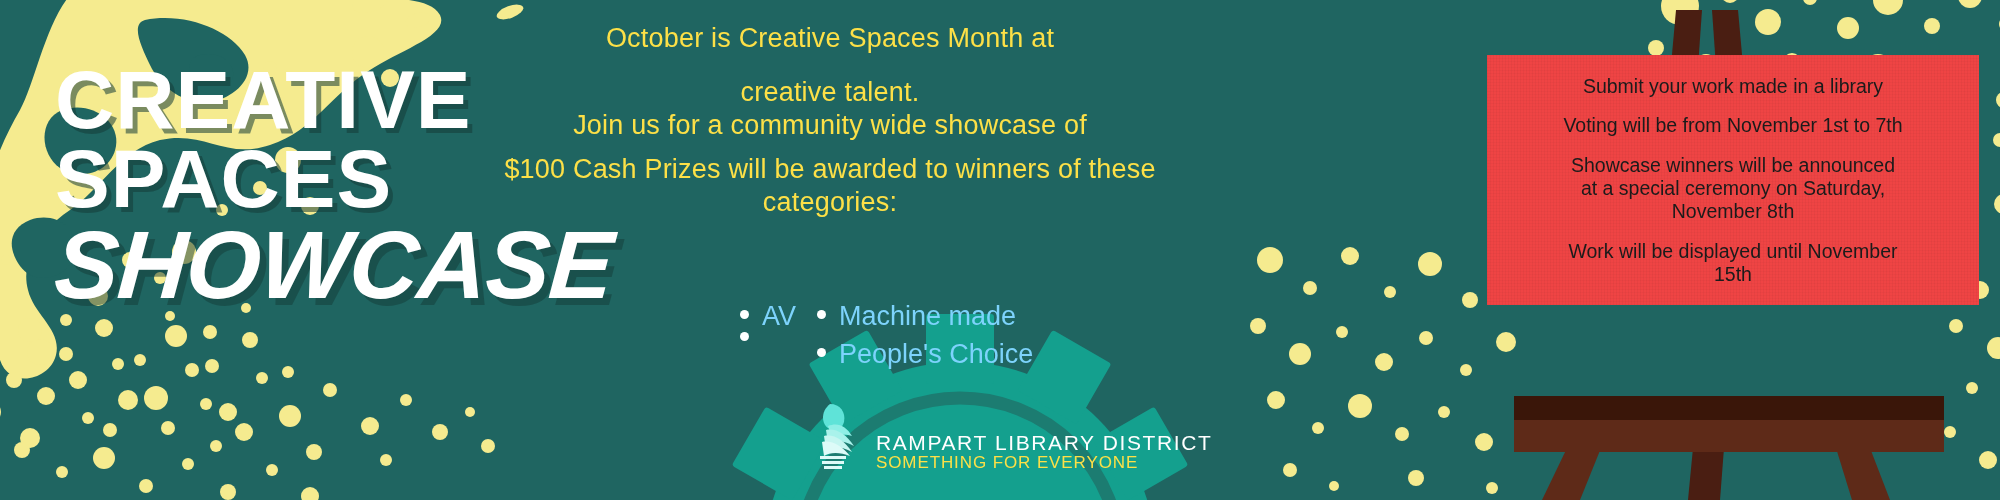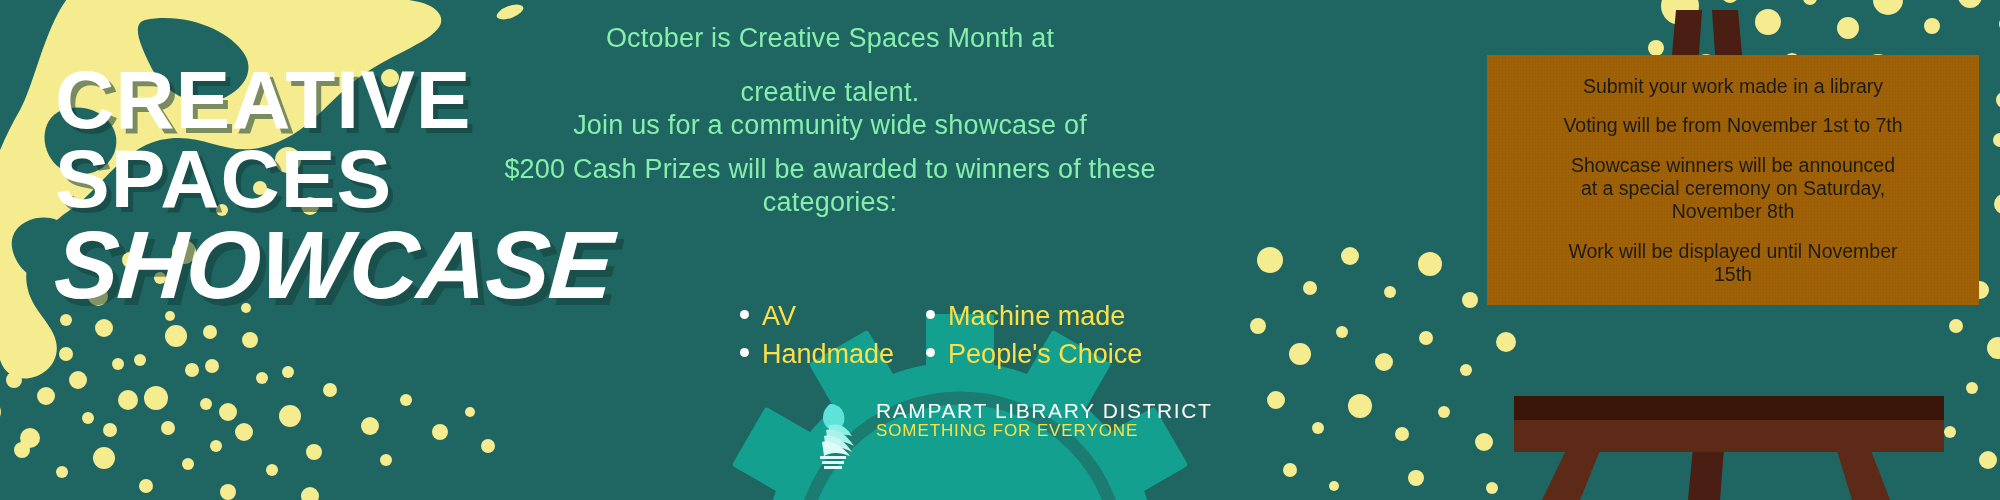--- a/index.html
+++ b/index.html
@@ -48,39 +48,39 @@
     transform:skewX(-4deg);
     text-shadow:7px 7px 0 rgba(20,60,56,0.5);
   }
 
   
   #center-copy {
     position:absolute;
     left:490px; top:22px;
     width:680px;
     text-align:center;
-    color:#86efac;
+    color:#fde047;
   }
   .copy-para {
     font-size:27px;
     line-height:1.2;
     font-weight:400;
     letter-spacing:0.2px;
   }
   .copy-gap { height:22px; }
   #copy-prizes { font-size:27px; line-height:1.2; }
 
   
   #categories {
     position:absolute;
     left:740px; top:300px;
     width:600px;
     display:flex;
-    gap:32px;
-    color:#fde047;
+    gap:21px;
+    color:#7dd3fc;
     z-index:6;
   }
   .cat-col { display:flex; flex-direction:column; gap:4px; }
   .cat-item {
     display:flex; align-items:baseline; gap:13px;
     font-size:27px; line-height:1.25; white-space:nowrap;
   }
   .cat-dot {
     width:9px; height:9px; border-radius:50%;
     background:#ffffff; flex:0 0 auto;
@@ -90,38 +90,38 @@
   
   #gear-wrap {
     position:absolute;
     left:700px; top:288px;
     width:520px; height:420px;
     z-index:2;
   }
   #logo-wrap {
     position:absolute;
     left:810px; top:400px;
-    display:flex; align-items:flex-start; gap:12px;
+    display:flex; align-items:flex-end; gap:12px;
     z-index:7;
   }
   #logo-text { display:flex; flex-direction:column; line-height:1.05; }
   #logo-line-1 {
     color:#ffffff; font-size:21px; letter-spacing:1.6px; font-weight:400;
   }
   #logo-line-2 {
     color:#fde047; font-size:17px; letter-spacing:0.9px; font-weight:400;
   }
 
   
   #easel { position:absolute; left:1480px; top:0; width:520px; height:500px; z-index:4; }
   #sign {
     position:absolute;
     left:1487px; top:55px;
     width:492px; height:250px;
-    background:#a16207;
+    background:#ef4444;
     z-index:5;
     display:flex; flex-direction:column; justify-content:center;
     align-items:center;
     padding:10px 14px;
     text-align:center;
     color:#1b1b1b;
   }
   .sign-para { font-size:19.5px; line-height:1.17; }
   .sign-gap { height:17px; }
 
@@ -331,33 +331,32 @@
       <circle cx="0" cy="0" r="160" fill="none" stroke="#1C7C71" stroke-width="13"></circle>
     </g>
   </svg>
 
   <div id="center-copy">
     <div class="copy-para">October is Creative Spaces Month at</div>
     <div class="copy-gap"></div>
     <div class="copy-para">creative talent.</div>
     <div class="copy-para">Join us for a community wide showcase of</div>
     <div class="copy-gap" style="height:12px"></div>
-    <div class="copy-para" id="copy-prizes">$200 Cash Prizes will be awarded to winners of these</div>
+    <div class="copy-para" id="copy-prizes">$100 Cash Prizes will be awarded to winners of these</div>
     <div class="copy-para">categories:</div>
   </div>
 
   <div id="categories">
     <div class="cat-col">
       <div class="cat-item">
         <span class="cat-dot"></span>
         <span>AV</span>
       </div>
       <div class="cat-item">
         <span class="cat-dot"></span>
-        <span>Handmade</span>
       </div>
     </div>
     <div class="cat-col">
       <div class="cat-item">
         <span class="cat-dot"></span>
         <span>Machine made</span>
       </div>
       <div class="cat-item">
         <span class="cat-dot"></span>
         <span>People's Choice</span>

